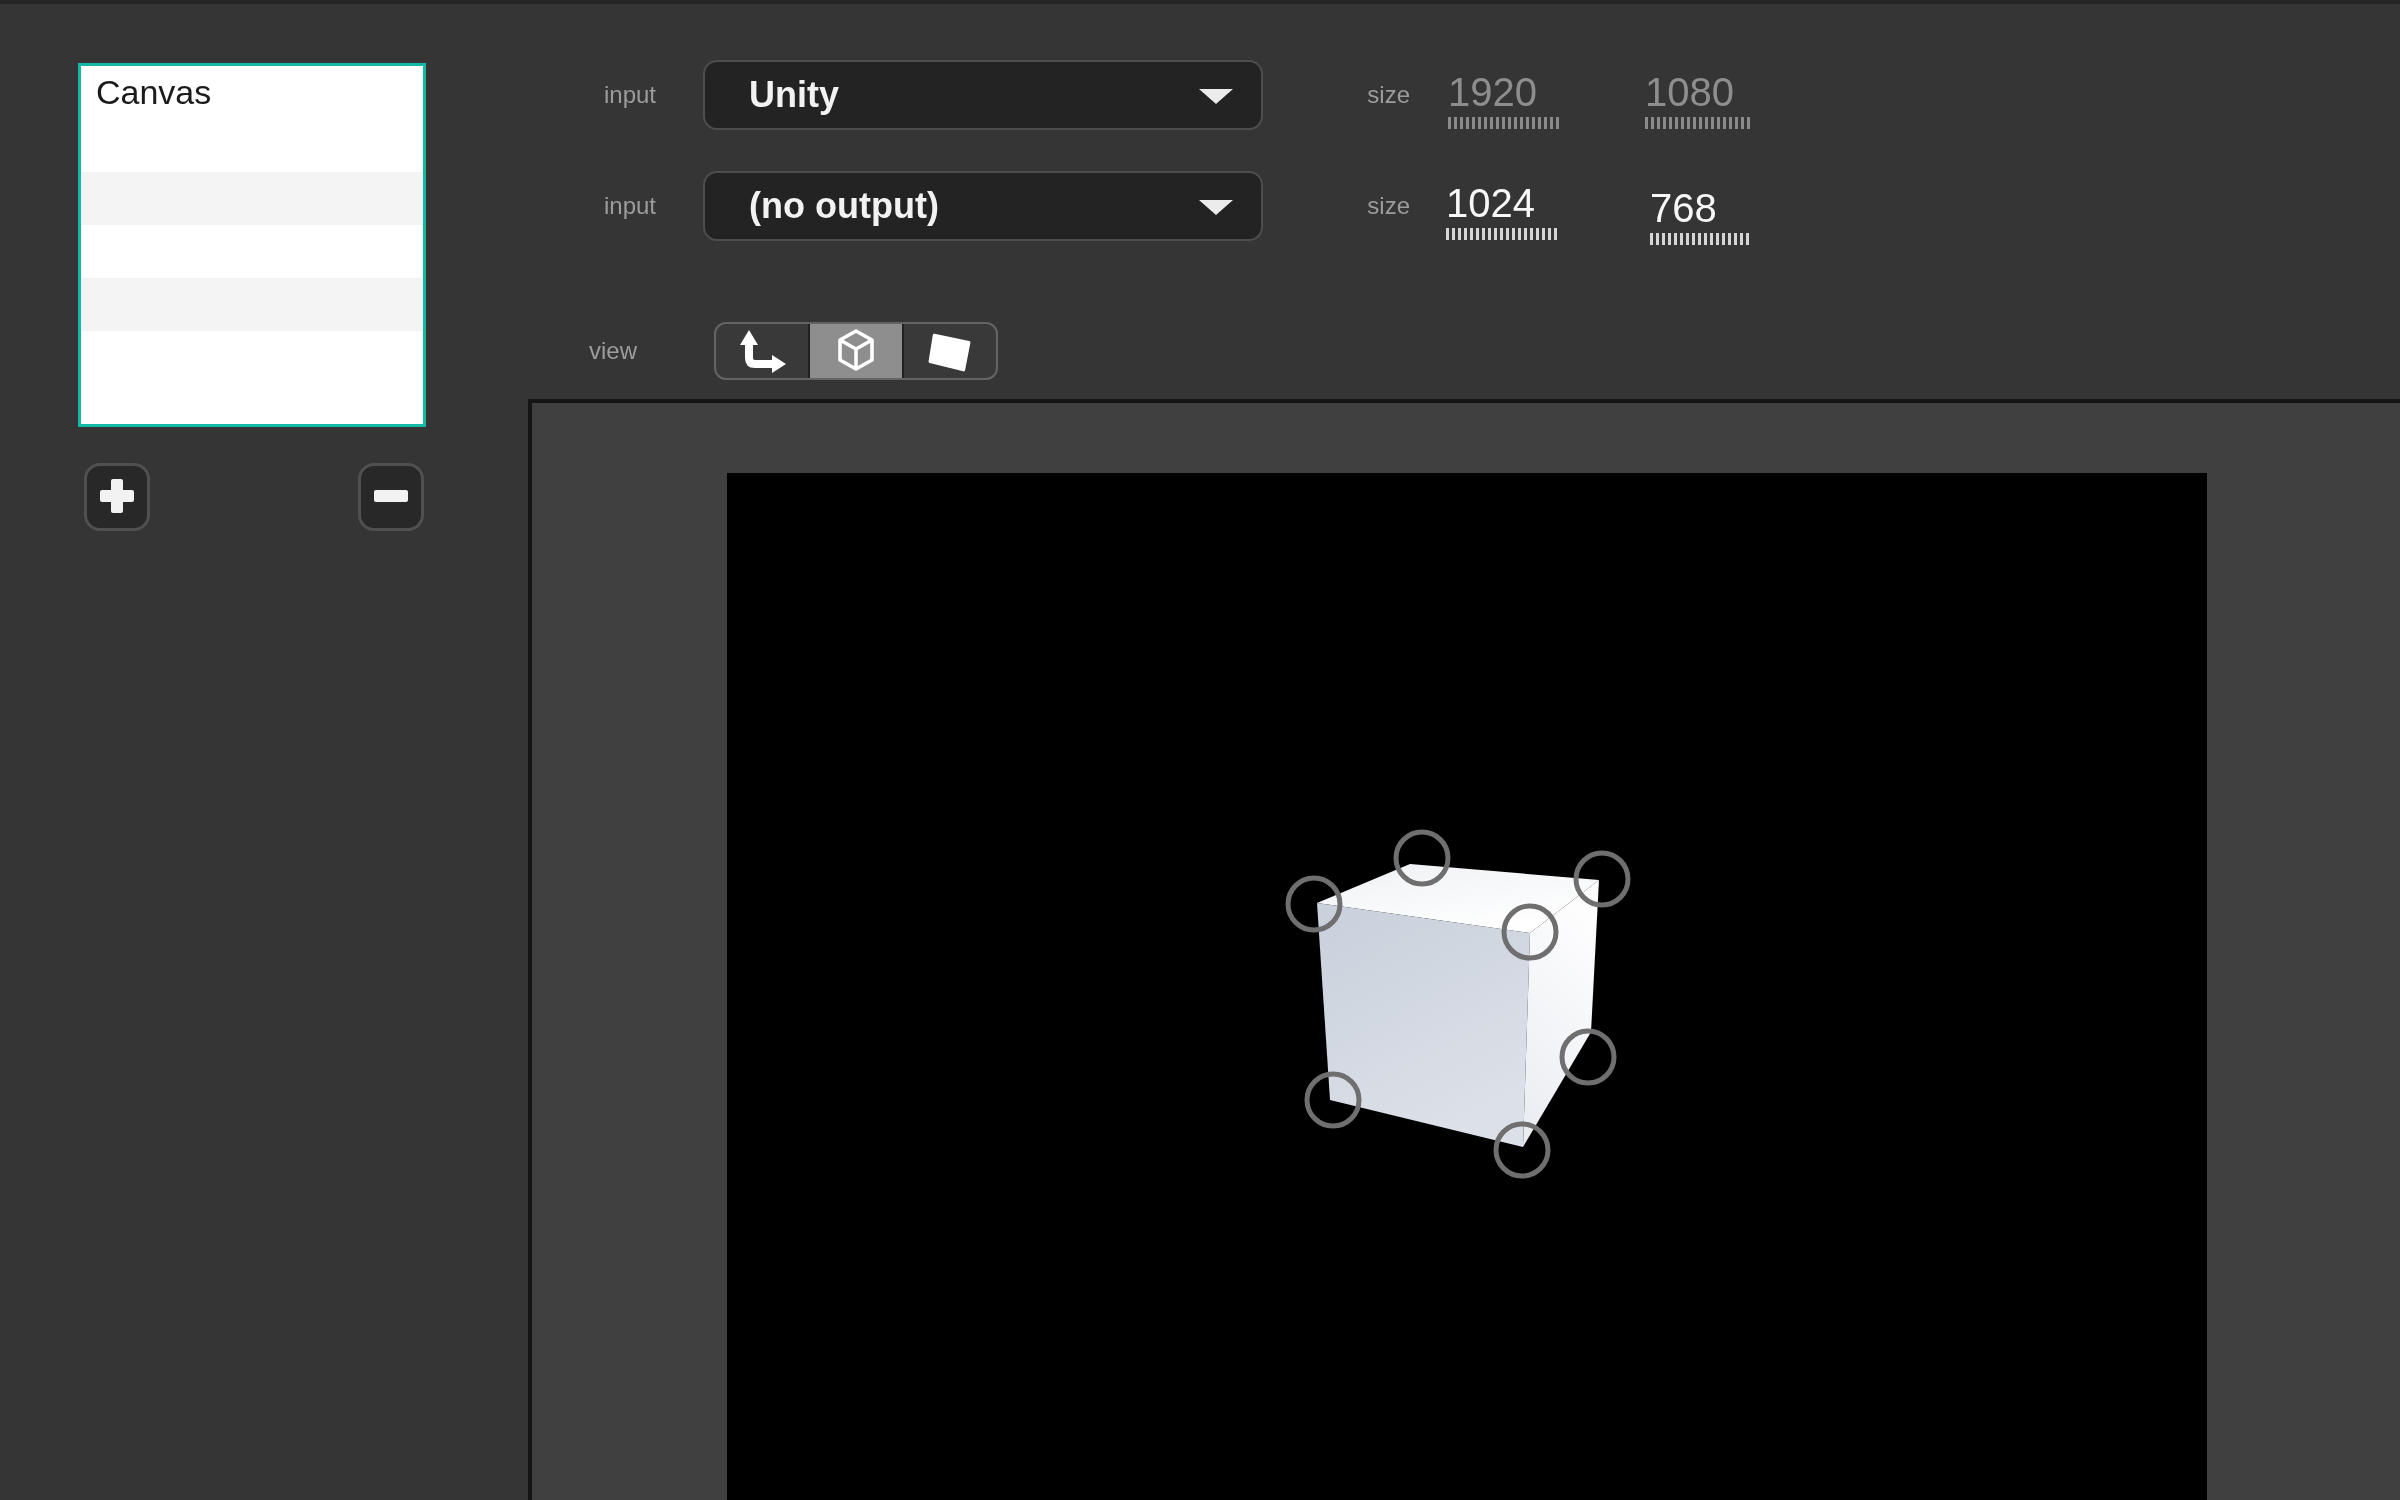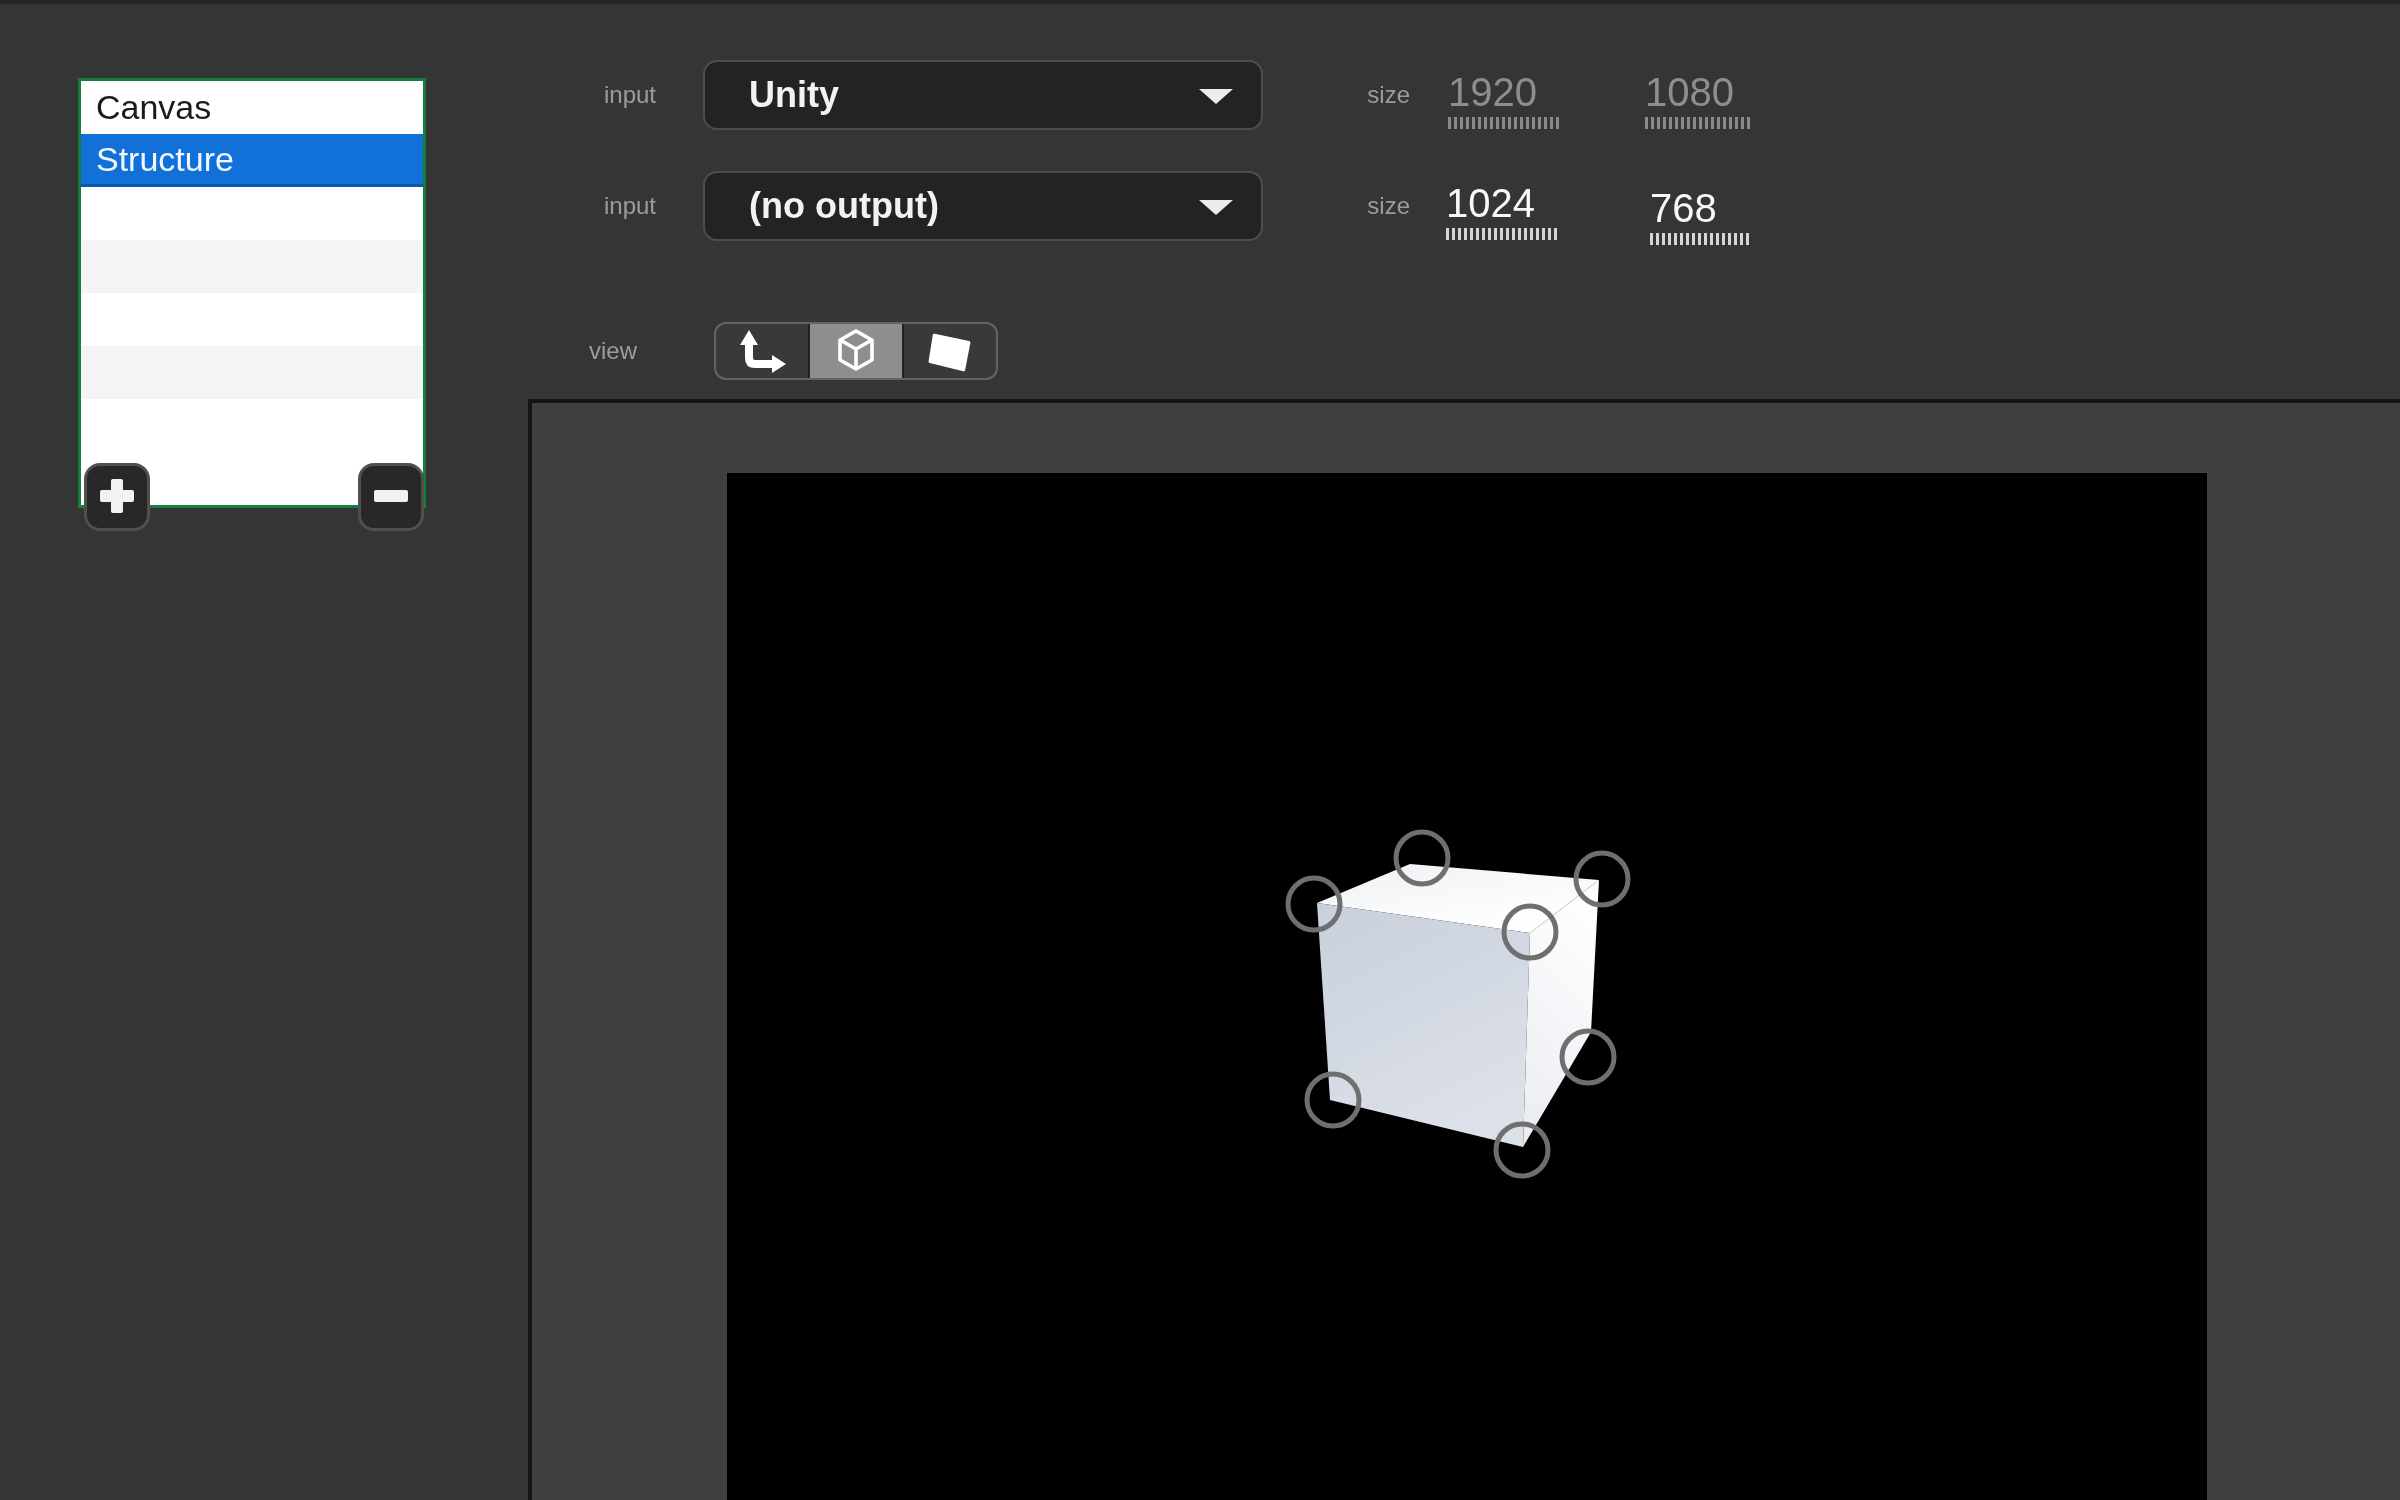--- a/index.html
+++ b/index.html
@@ -10,22 +10,22 @@
     font-family:"Liberation Sans","DejaVu Sans",sans-serif;
     -webkit-font-smoothing:antialiased;
   }
   .abs { position:absolute; }
 
   
   .top-edge { left:0; top:0; width:2400px; height:4px; background:#262626; }
 
   
   .scene-list {
-    left:78px; top:78px; width:348px; height:430px;
-    background:#ffffff; border:3px solid #15803d; overflow:hidden;
+    left:78px; top:63px; width:348px; height:364px;
+    background:#ffffff; border:3px solid #14b8a6; overflow:hidden;
   }
   .scene-row {
     height:53px; line-height:53px; padding-left:15px;
     font-size:34px; color:#1b1b1b; white-space:nowrap;
   }
   .scene-row.selected {
     background:#1271d8; color:#f2f7ff;
     border-bottom:3px solid #0d57b2; height:53px; line-height:50px;
   }
   .scene-row.stripe { background:#f4f4f5; }
@@ -86,21 +86,20 @@
   }
   .viewport svg { display:block; width:100%; height:100%; }
 </style>
 </head>
 <body>
 
 <div class="abs top-edge"></div>
 
 <div class="abs scene-list">
   <div class="scene-row">Canvas</div>
-  <div class="scene-row selected">Structure</div>
   <div class="scene-row"></div>
   <div class="scene-row stripe"></div>
   <div class="scene-row"></div>
   <div class="scene-row stripe"></div>
   <div class="scene-row"></div>
 </div>
 
 <div class="abs round-btn" style="left:84px; top:463px;" aria-label="add">
   <span class="glyph-bar" style="left:13px; top:24px; width:34px; height:12px;"></span>
   <span class="glyph-bar" style="left:24px; top:13px; width:12px; height:34px;"></span>

